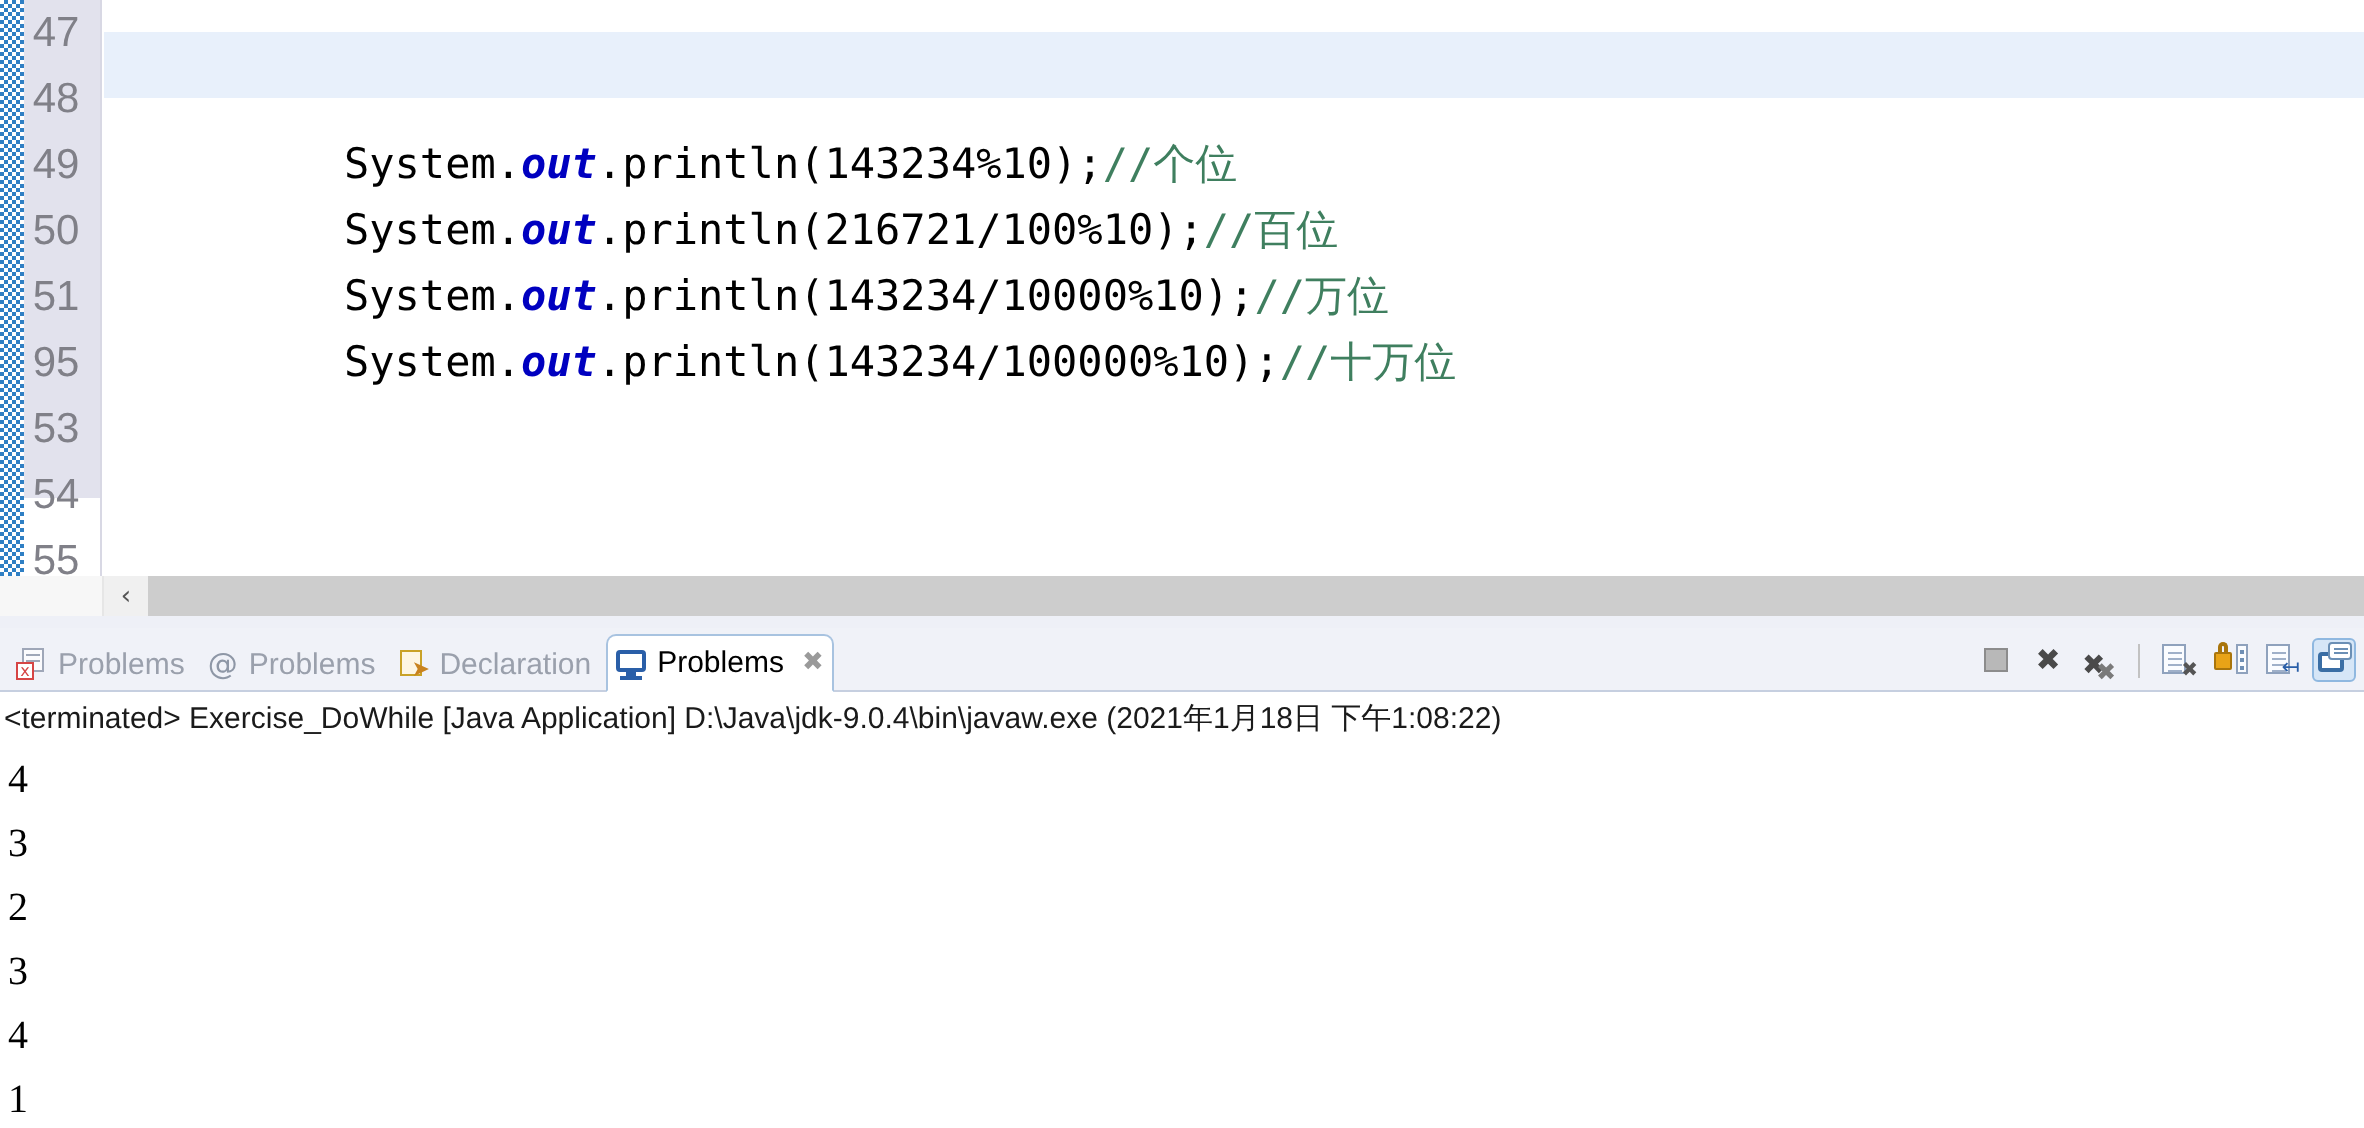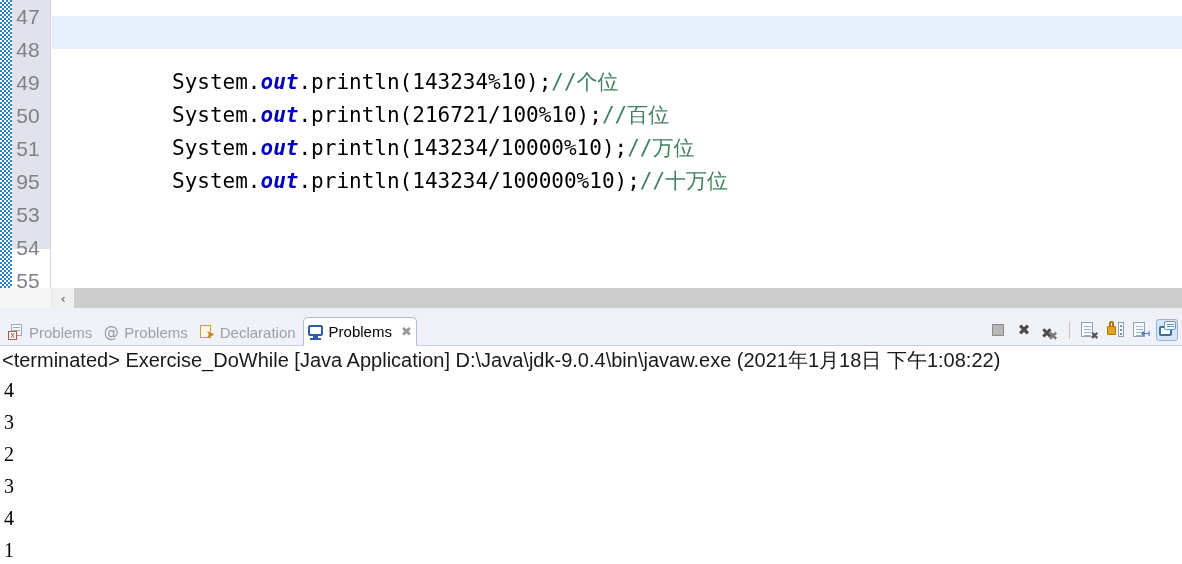--- a/index.html
+++ b/index.html
@@ -339,21 +339,21 @@
   }
   .ico-display .bal s:nth-child(1){ top: 2px; }
   .ico-display .bal s:nth-child(2){ top: 4px; }
 
   
   .launch-line {
     position: absolute;
     left: 0; top: 33px;
     width: 974px;
     height: 26px;
-    font-size: 20px;
+    font-size: 15px;
     color: #1a1a1a;
     line-height: 26px;
     padding-left: 2px;
     box-sizing: border-box;
     white-space: nowrap;
   }
   .console-out {
     position: absolute;
     left: 0; top: 60px;
     width: 1182px;

